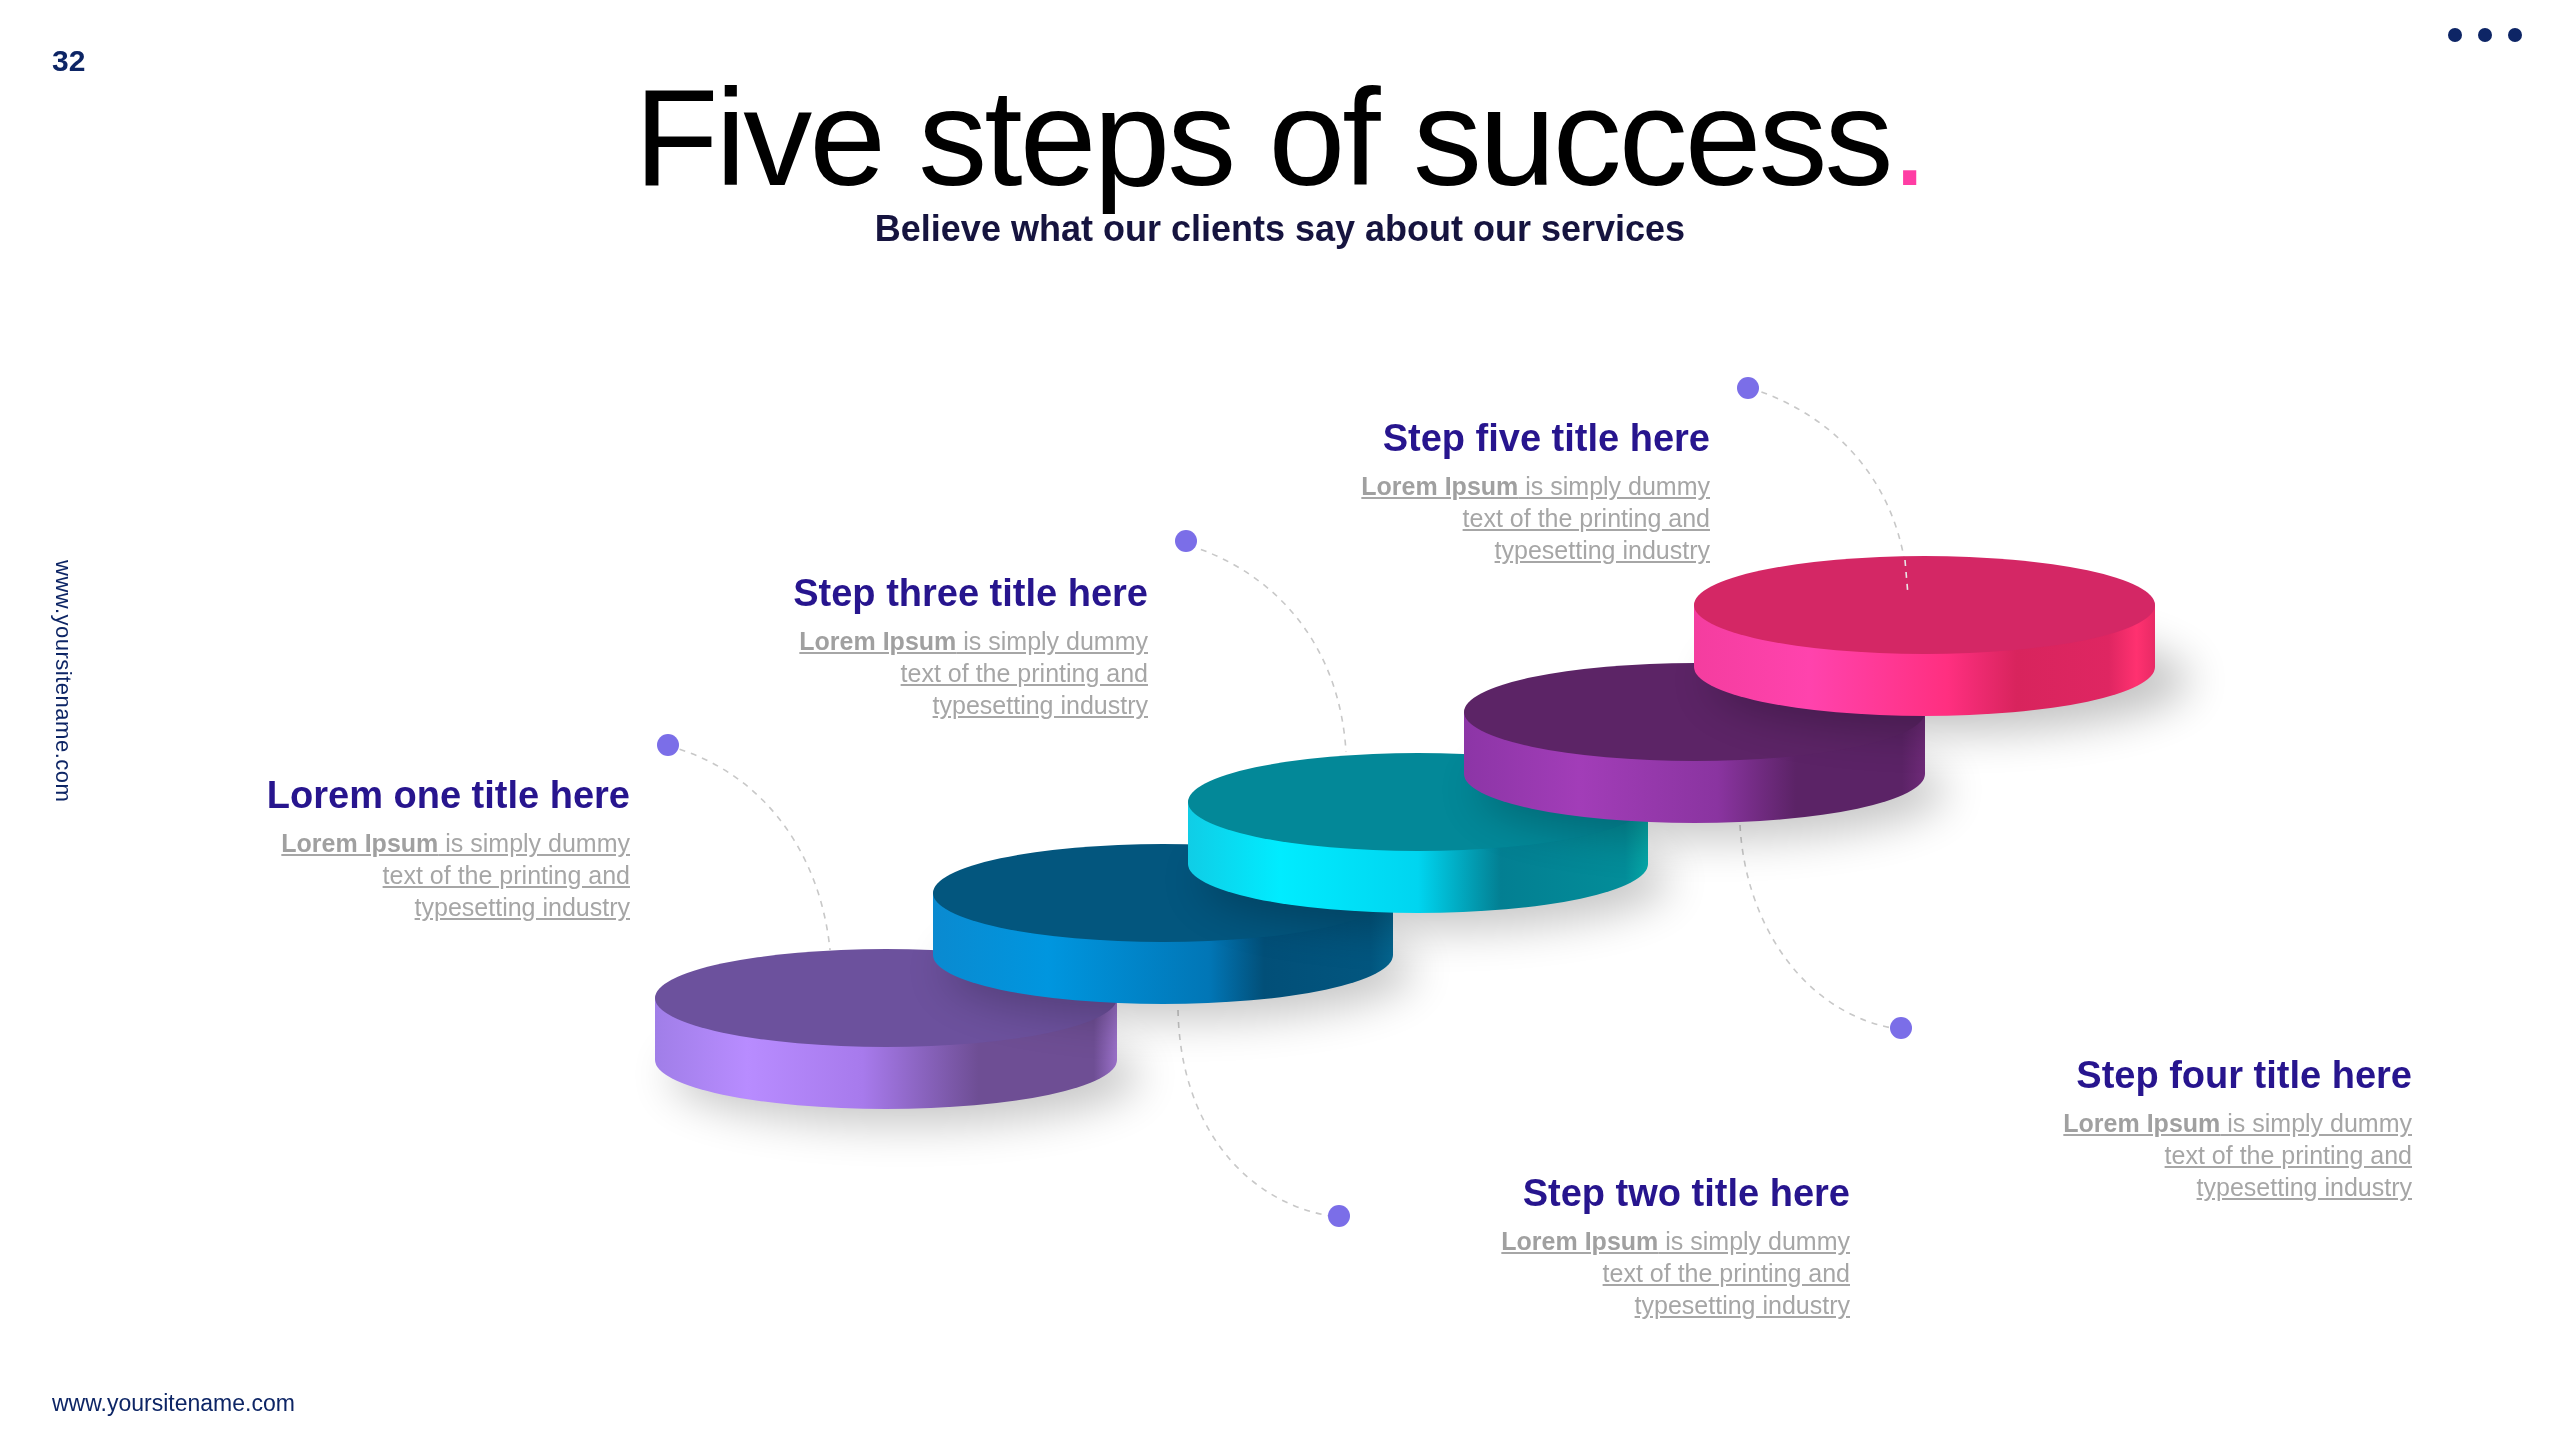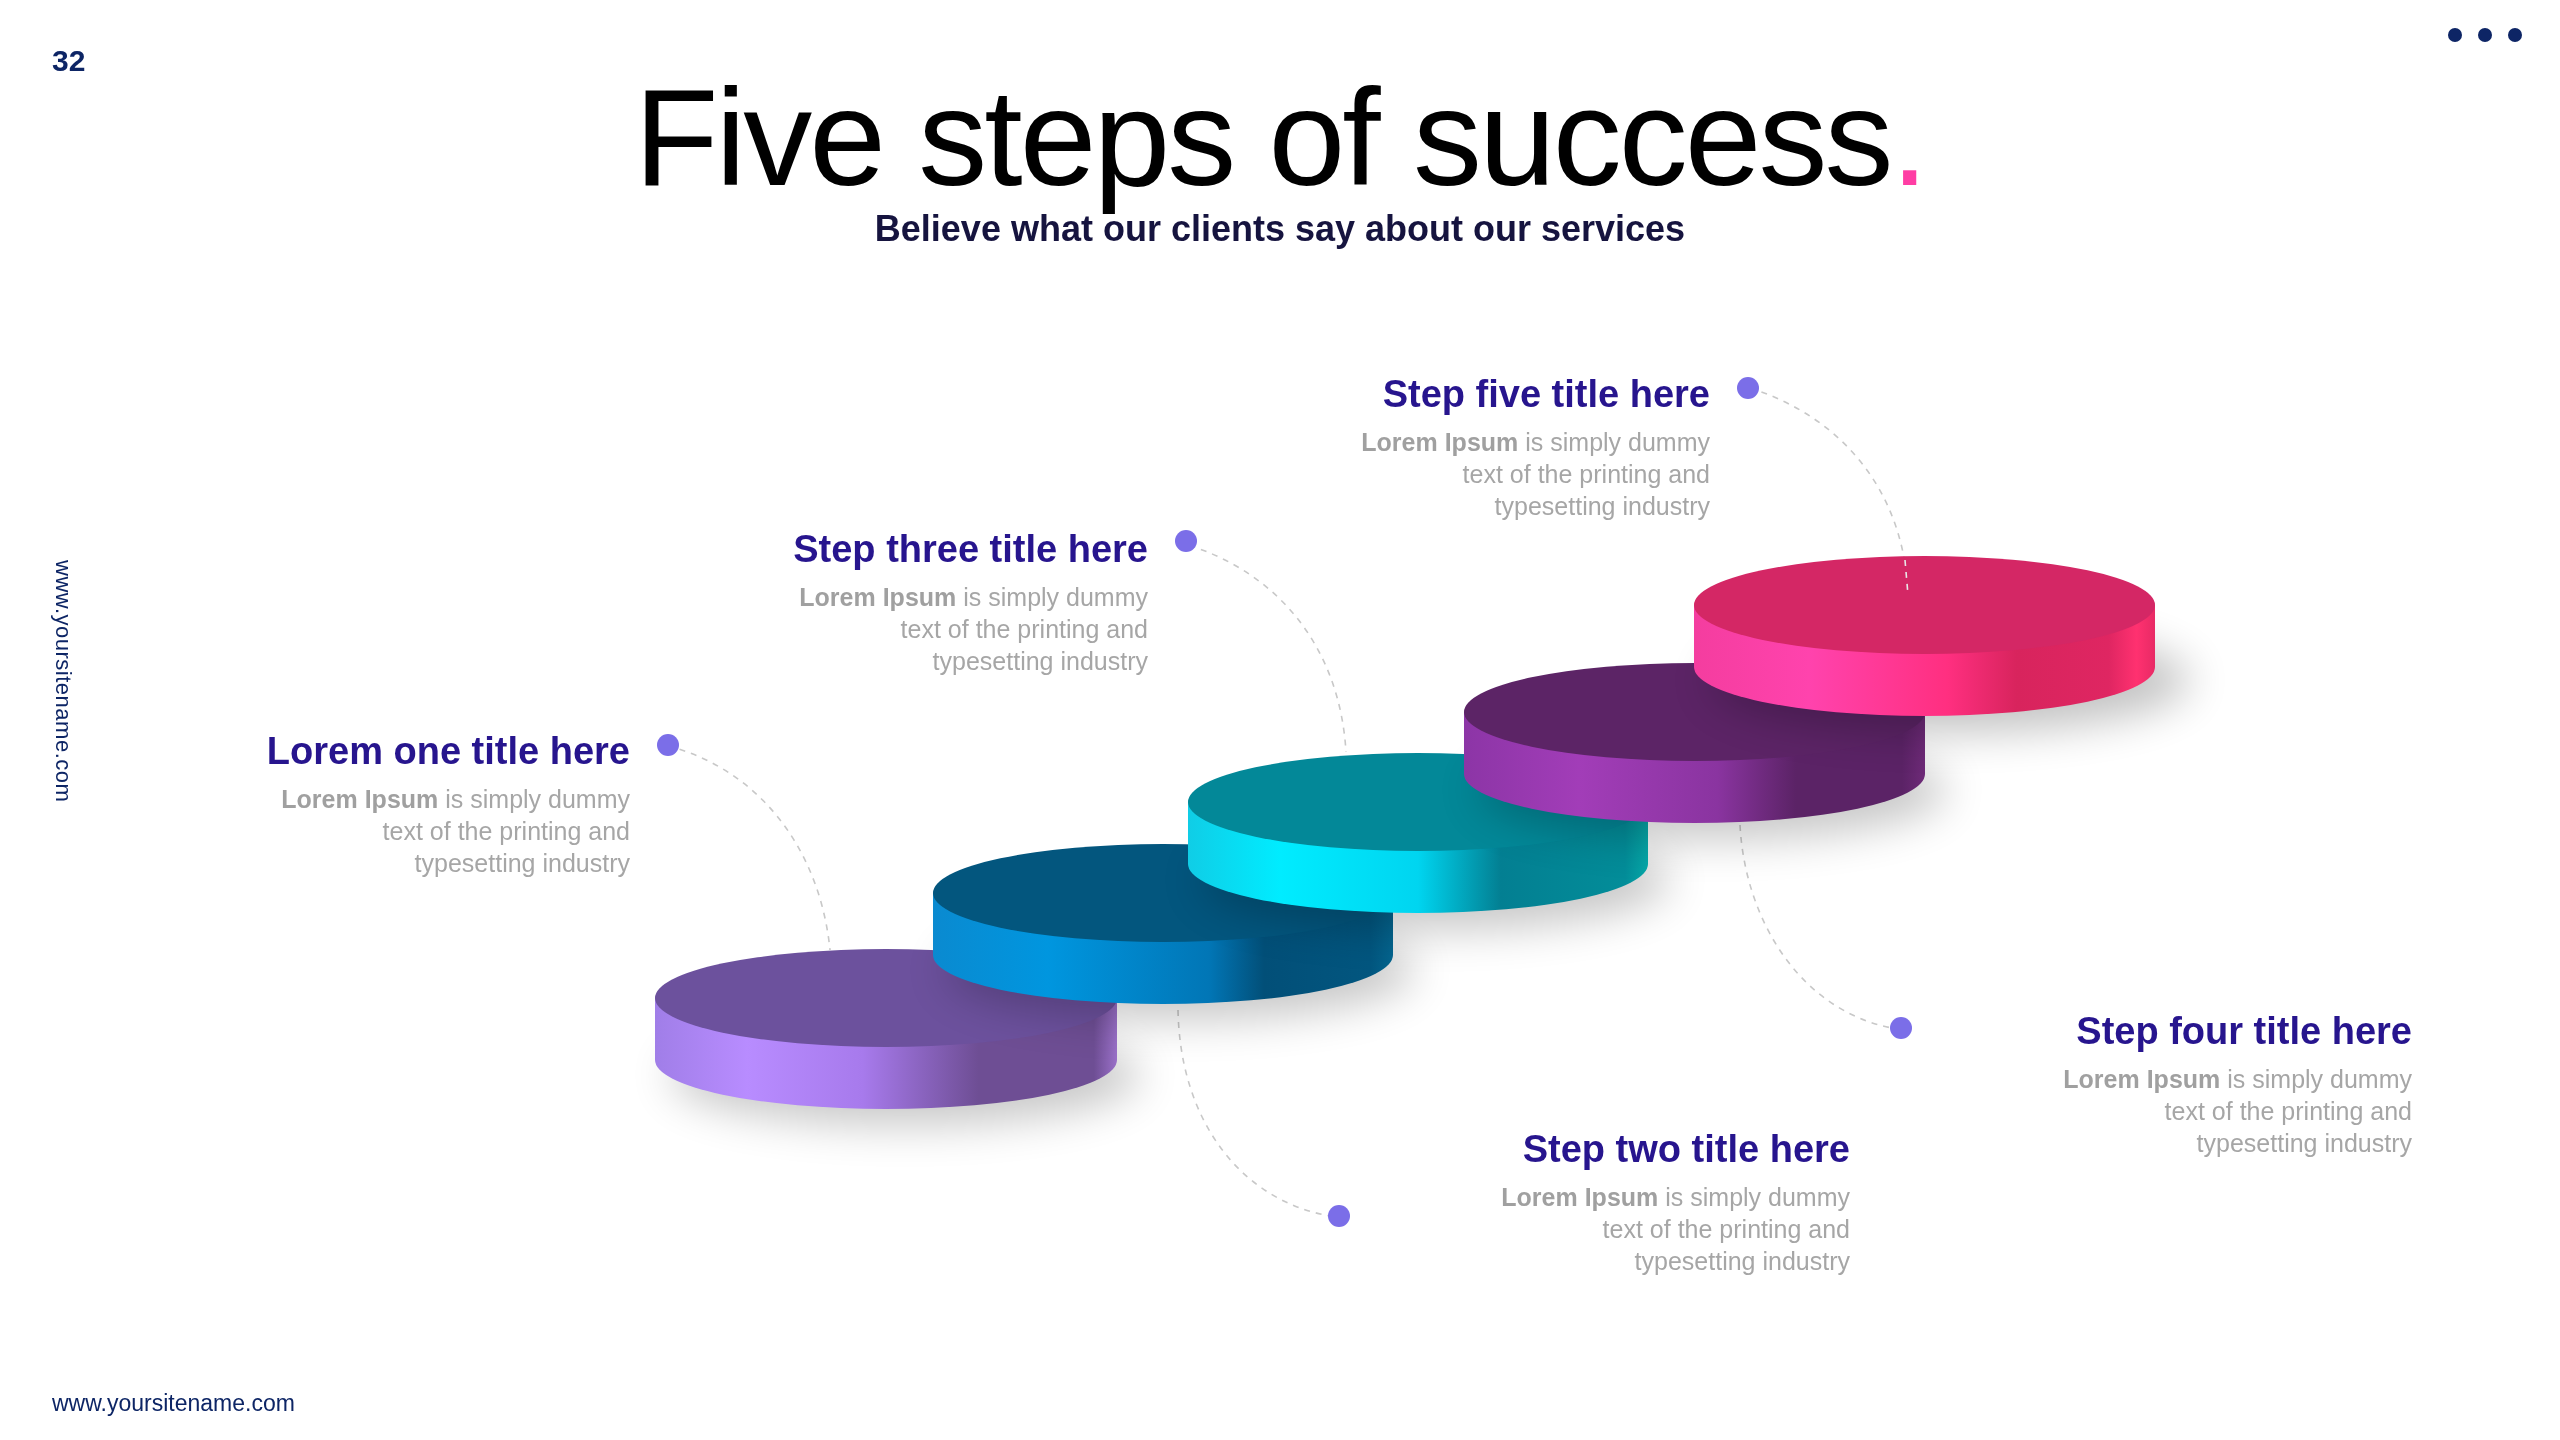--- a/index.html
+++ b/index.html
@@ -31,33 +31,33 @@
     font-size: 138px; font-weight: normal; color: #000; letter-spacing: -3px;
     line-height: 1.1;
   }
   .title .accent-dot { color: #ff3da4; }
   .subtitle {
     position: absolute; left: 0; right: 0; top: 208px; text-align: center;
     font-size: 36px; font-weight: bold; color: #16143f;
   }
   svg.diagram { position: absolute; left: 0; top: 0; }
   .step {
-    position: absolute; width: 480px;
+    position: absolute; width: 480px; margin-top: 44px;
   }
   .step.right-align { text-align: right; }
   .step.left-align { text-align: right; }
   .step-title {
     font-size: 38px; font-weight: bold; color: #27158e;
     white-space: nowrap; margin-bottom: 10px;
   }
   .step-desc {
     font-size: 25px; color: #a6a6a6; line-height: 32px;
   }
   .step-desc b { font-weight: bold; color: #a0a0a0; }
-  .step-desc .line { display: block; white-space: nowrap; }
+  .step-desc .line { display: block; white-space: nowrap; text-decoration: underline; }
   .dot {
     position: absolute; width: 22px; height: 22px; border-radius: 50%;
     background: #7b6ee8;
   }
 </style>
 </head>
 <body>
 
 <div class="page-number">32</div>
 

